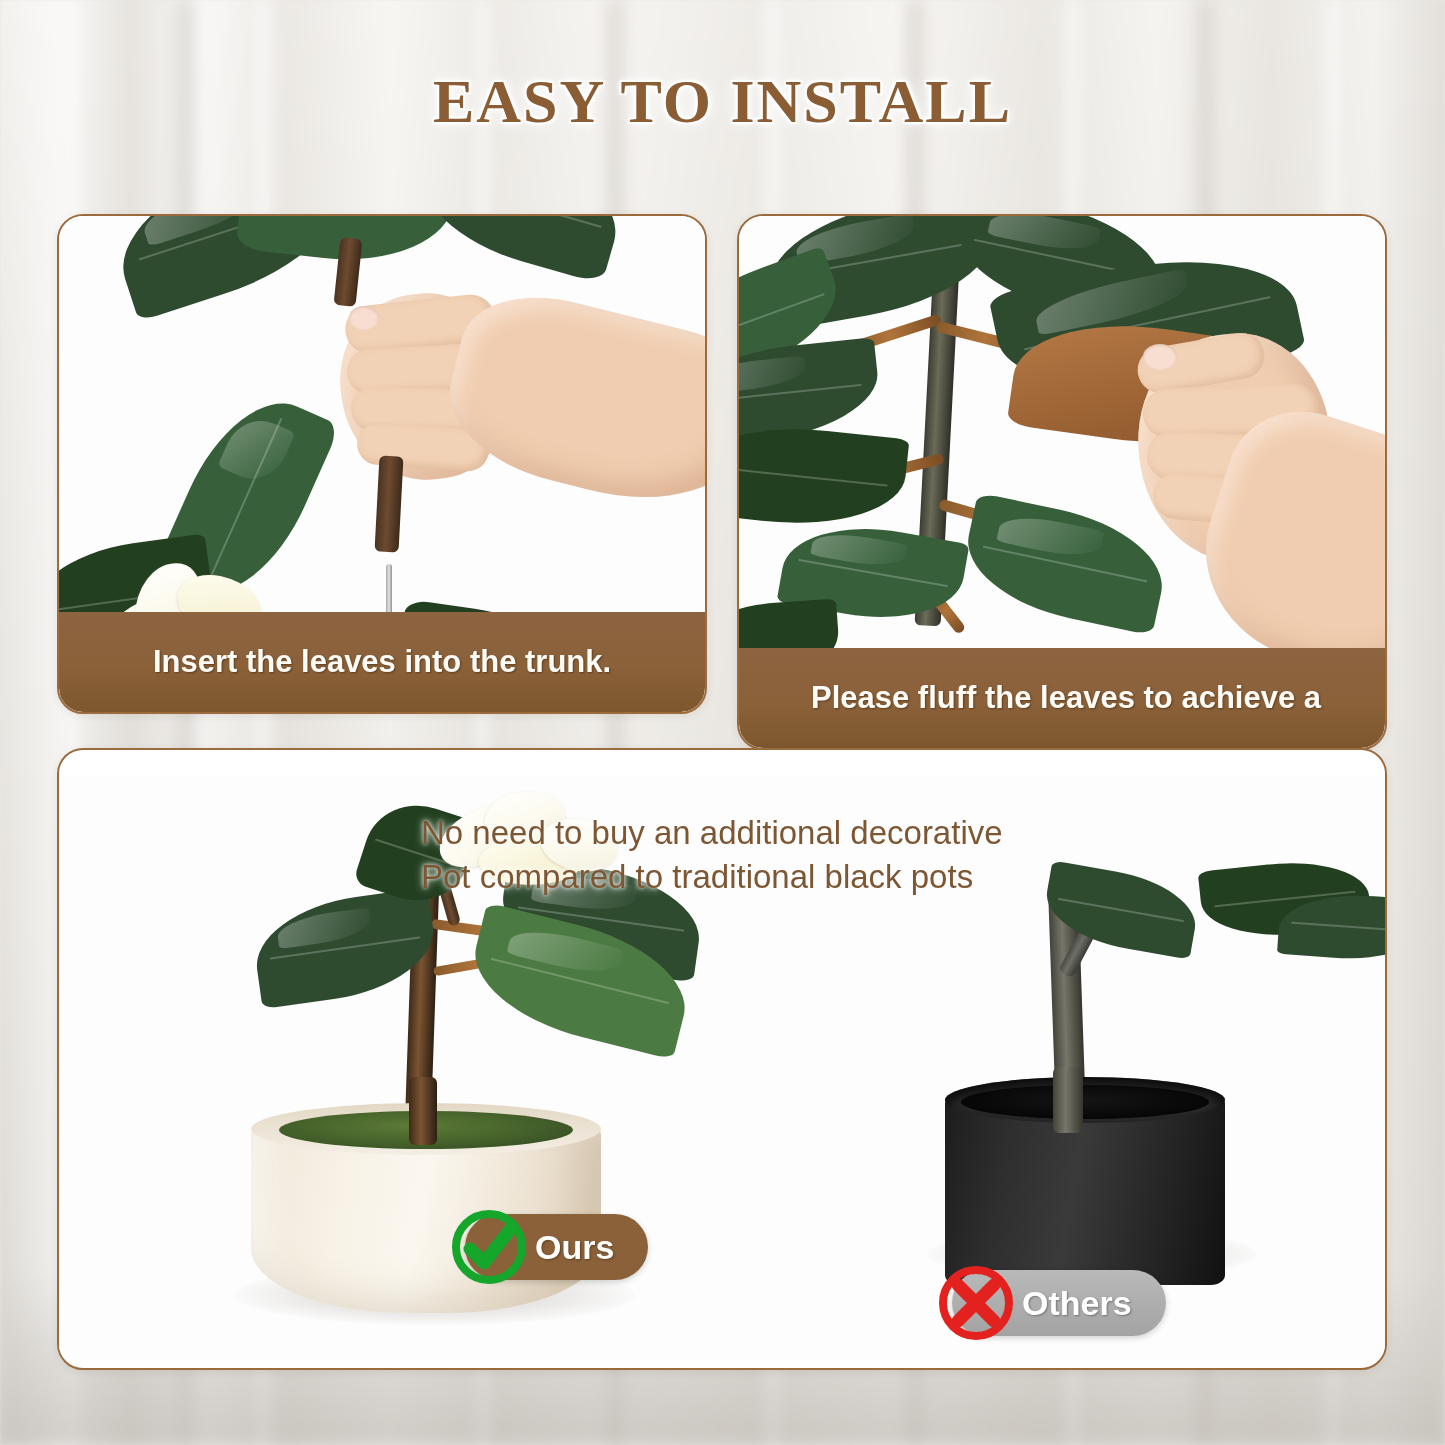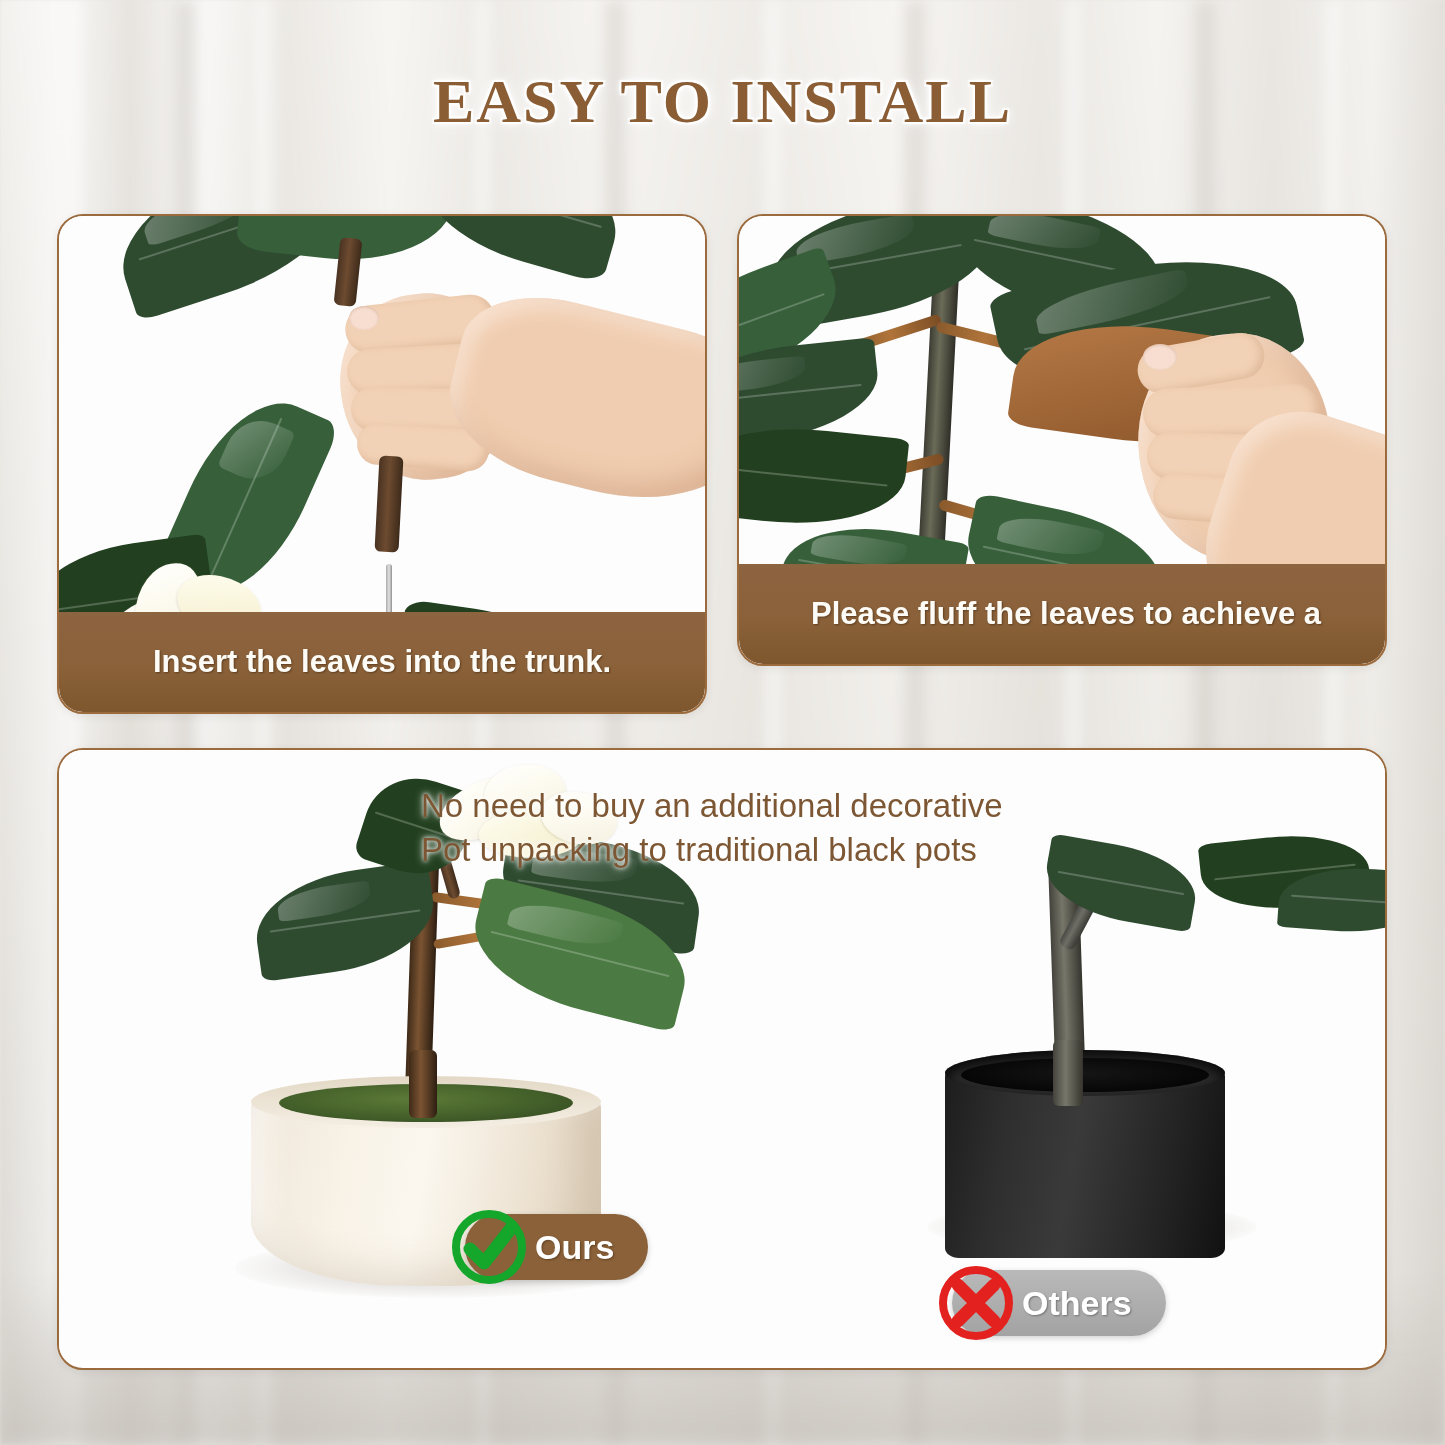--- a/index.html
+++ b/index.html
@@ -84,31 +84,31 @@
   
   .panel {
     position: absolute;
     background: #fff;
     border: 2px solid #9c6b3d;
     border-radius: 26px;
     overflow: hidden;
     box-shadow: 0 2px 10px rgba(0,0,0,.07);
   }
   #panel-top-left  { left: 57px;  top: 214px; width: 650px;  height: 500px; }
-  #panel-top-right { left: 737px; top: 214px; width: 650px;  height: 452px; }
+  #panel-top-right { left: 737px; top: 214px; width: 650px;  height: 536px; }
   #panel-bottom    { left: 57px;  top: 748px; width: 1330px; height: 622px; }
 
   .photo {
     position: absolute;
     left: 0; right: 0; top: 0;
     bottom: 100px;
     background: #fdfdfd;
     overflow: hidden;
   }
-  #panel-bottom .photo { bottom: 8px; }
+  #panel-bottom .photo { bottom: 8px; margin-top: 27px; }
 
   .caption {
     position: absolute;
     left: 0; right: 0; bottom: 0;
     height: 100px;
     background: linear-gradient(180deg, #8d6440 0%, #8a6139 55%, #7e572f 100%);
     border-bottom-left-radius: 24px;
     border-bottom-right-radius: 24px;
     display: flex;
     align-items: center;
@@ -403,21 +403,21 @@
       <span>Please fluff the leaves to achieve a</span><br>
     </span>
   </div>
 </div>
 
 <div class="panel" id="panel-bottom">
   <div class="photo">
 
     <div id="bottom-headline">
       <div>No need to buy an additional decorative</div>
-      <div>Pot unpacking to traditional black pots</div>
+      <div>Pot compared to traditional black pots</div>
     </div>
 
     <div style="position:absolute; left:150px; top:0; width:520px; height:622px;">
 
       <div class="stem" style="left:200px; top:88px; width:26px; height:280px; transform:rotate(2deg);
                   background:linear-gradient(90deg,#3e2a18,#7b5432 42%,#2e1f12);"></div>
       <div class="stem rust" style="left:222px; top:150px; width:120px; height:10px; transform:rotate(8deg);"></div>
       <div class="stem rust" style="left:224px; top:182px; width:96px; height:9px; transform:rotate(-10deg);"></div>
       <div class="stem" style="left:228px; top:60px; width:12px; height:90px; transform:rotate(-16deg);"></div>
 

